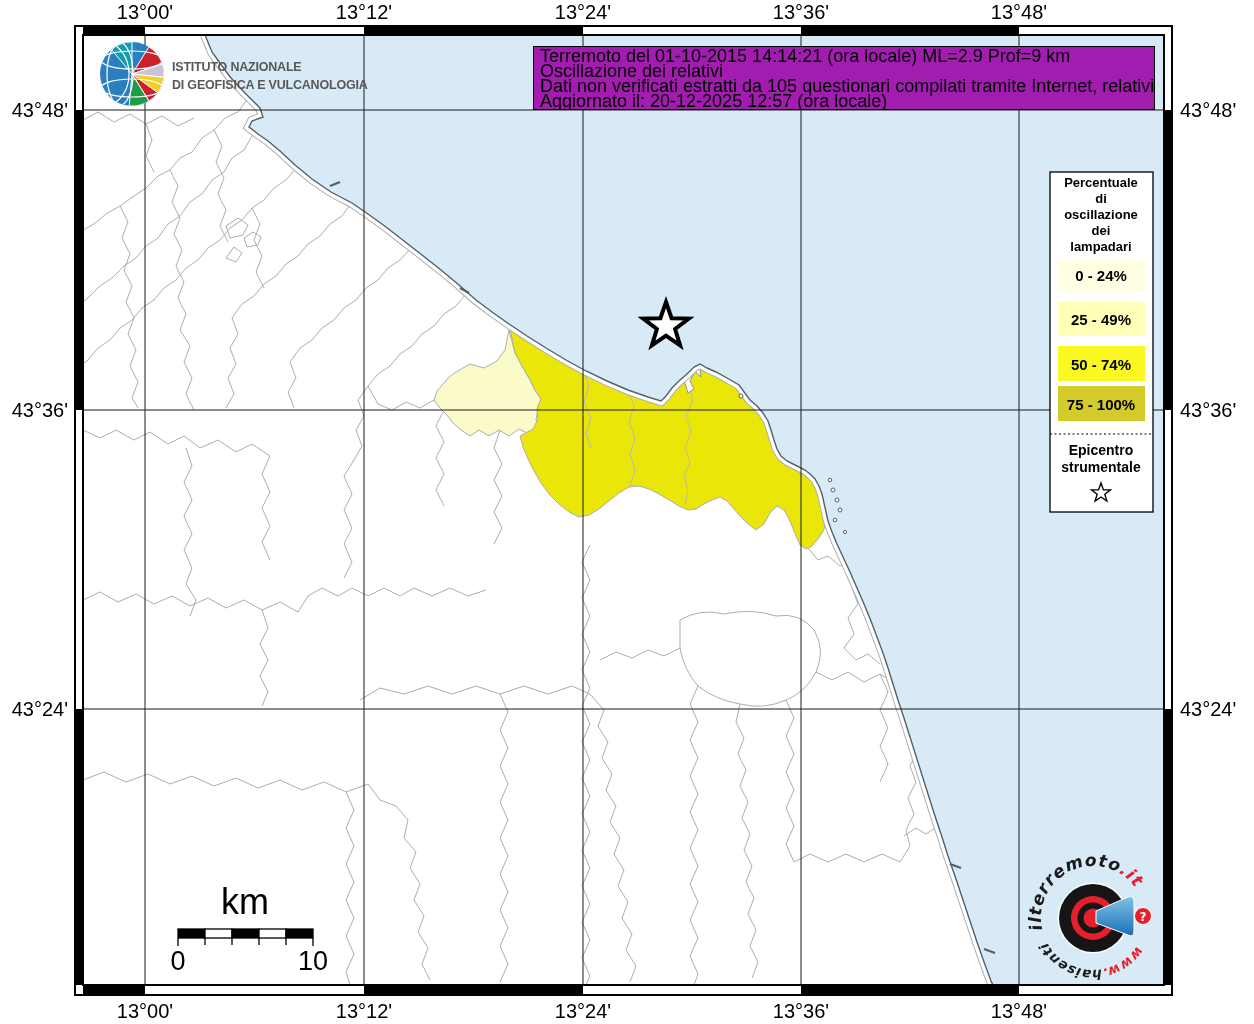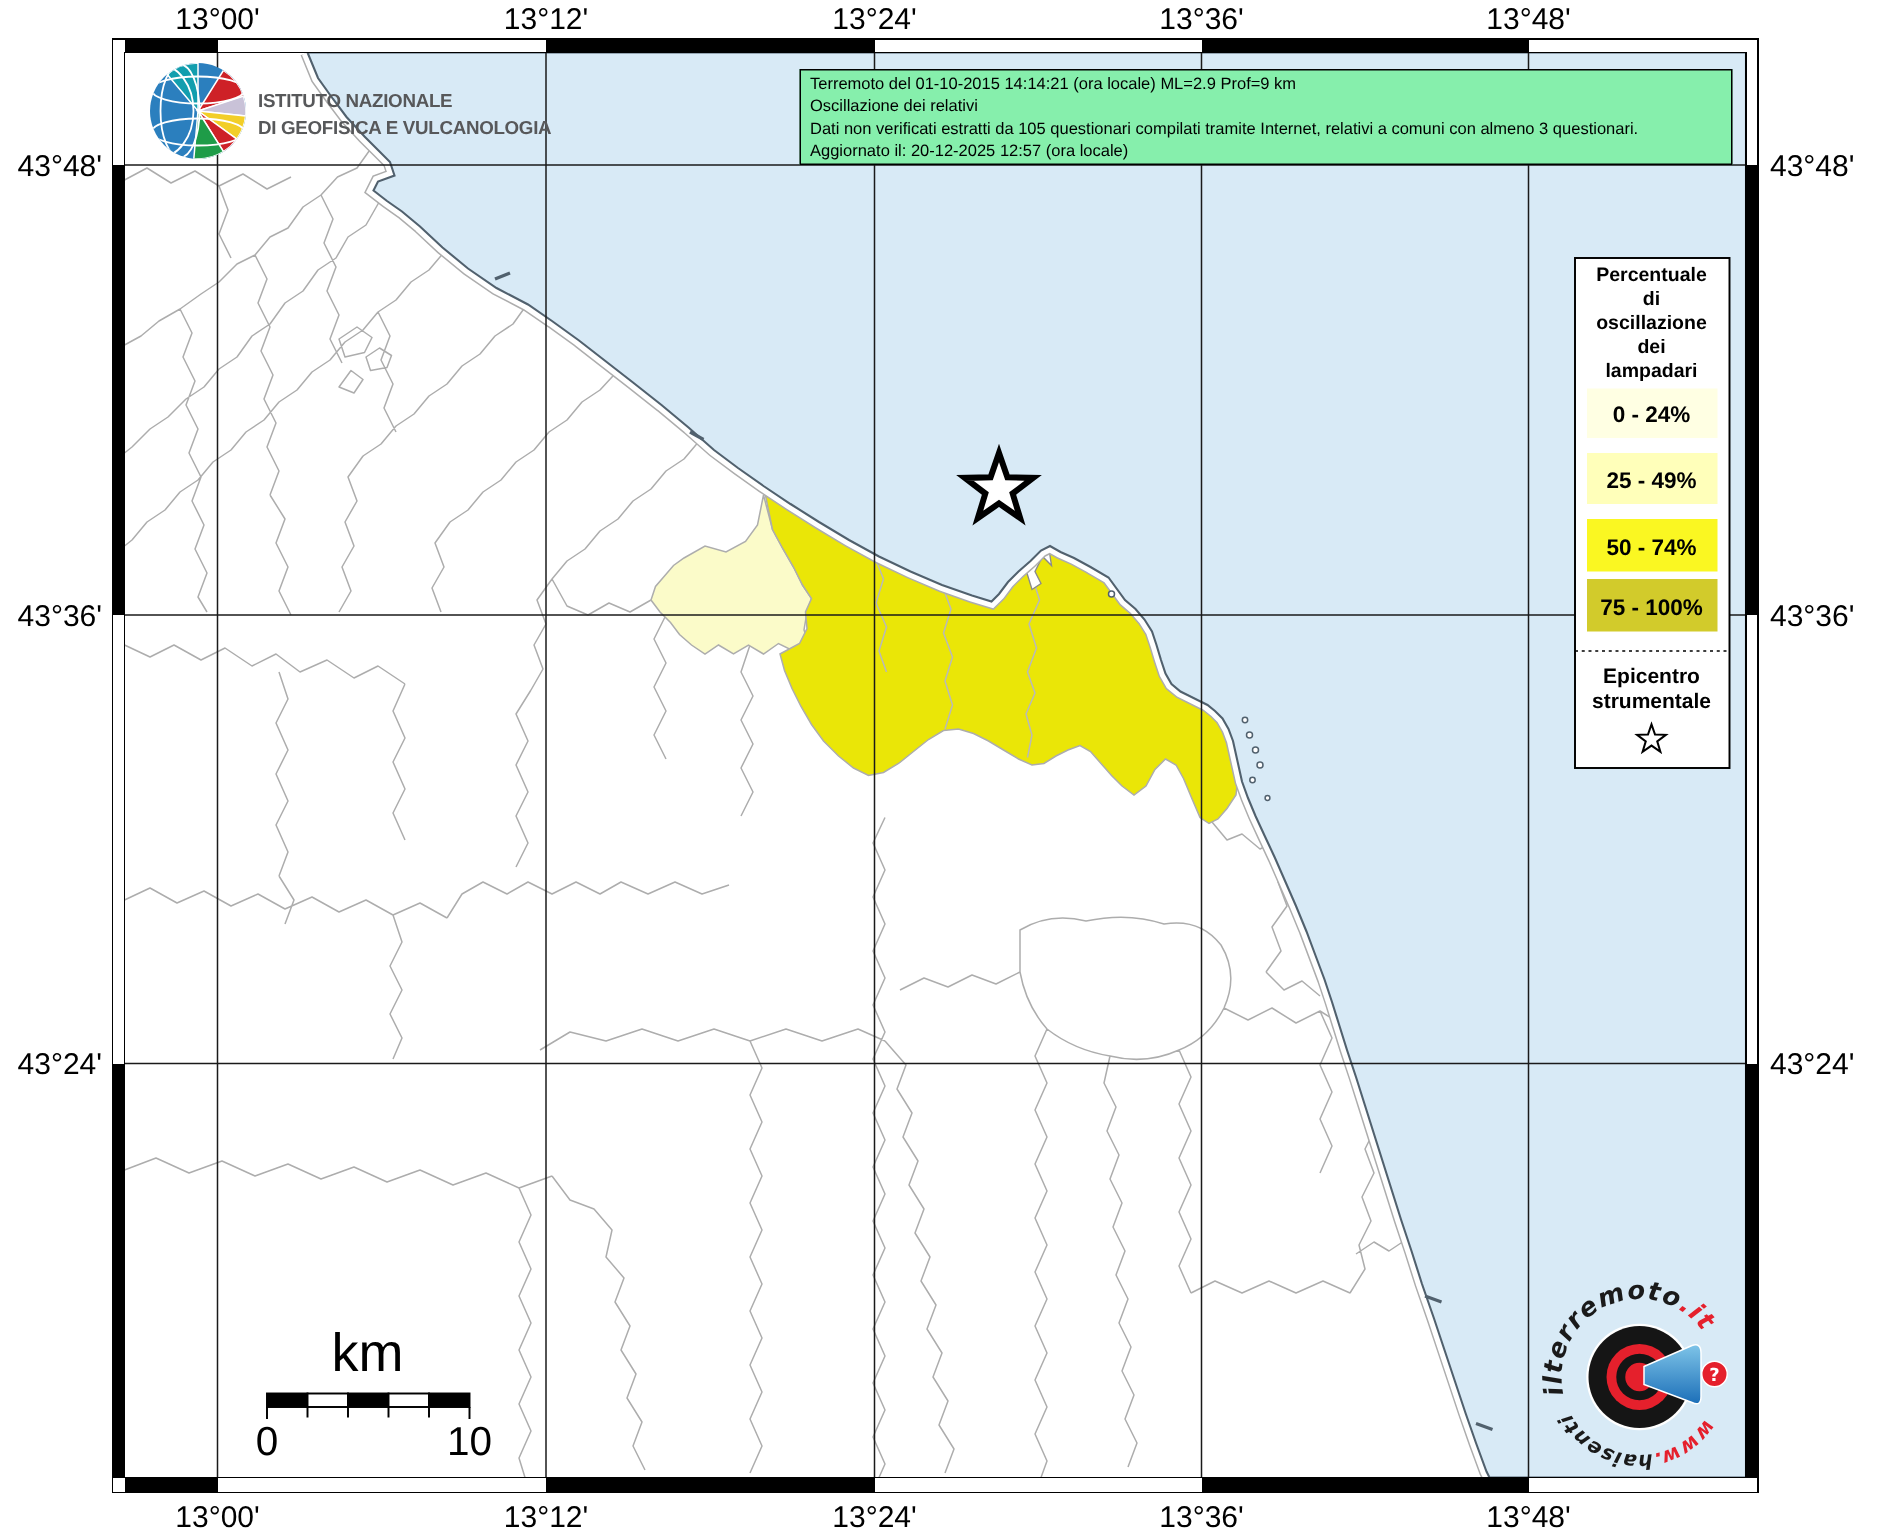--- a/index.html
+++ b/index.html
@@ -1,21 +1,21 @@
 <!DOCTYPE html>
 <html><head>
 <meta charset="utf-8">
 <style>
   html,body{margin:0;padding:0;background:#ffffff;}
   .canvas{position:relative;width:1254px;height:1024px;background:#ffffff;overflow:hidden;
           font-family:"Liberation Sans",sans-serif;}
   .canvas svg{position:absolute;left:0;top:0;z-index:1;}
   .titlebox{position:absolute;left:533px;top:46px;width:622px;height:64px;z-index:3;
-            background:#86efac;border:1.3px solid #000;box-sizing:border-box;
-            padding:2px 6px;font-size:11px;line-height:14.9px;color:#000;white-space:nowrap;overflow:hidden;}
+            background:#a21caf;border:1.3px solid #000;box-sizing:border-box;
+            padding:2px 6px;font-size:18px;line-height:14.9px;color:#000;white-space:nowrap;overflow:hidden;}
   .axis-label{font-size:20px;fill:#000;}
   .legend-title{font-size:13px;font-weight:bold;fill:#000;}
   .legend-class{font-size:15px;font-weight:bold;fill:#000;}
   .legend-epi{font-size:14px;font-weight:bold;fill:#000;}
   .ingv-text{font-size:12.5px;font-weight:bold;fill:#57585a;letter-spacing:-0.2px;}
   .km-label{font-size:36px;fill:#000;}
   .km-num{font-size:27px;fill:#000;}
   .wm-top{font-size:17px;font-weight:bold;font-style:italic;letter-spacing:1px;
           font-family:"DejaVu Sans",sans-serif;}
   .wm-bot{font-size:13.5px;font-weight:bold;font-style:italic;letter-spacing:0.5px;

